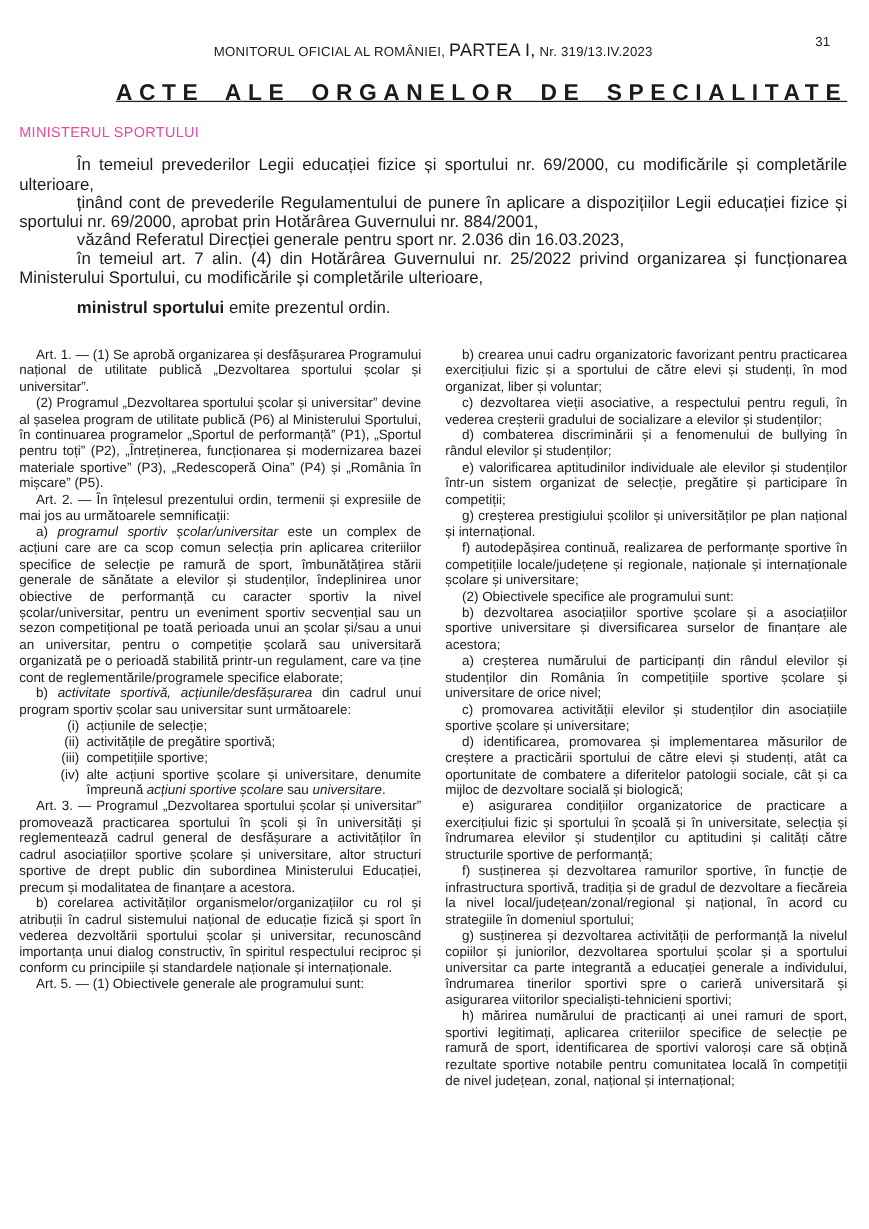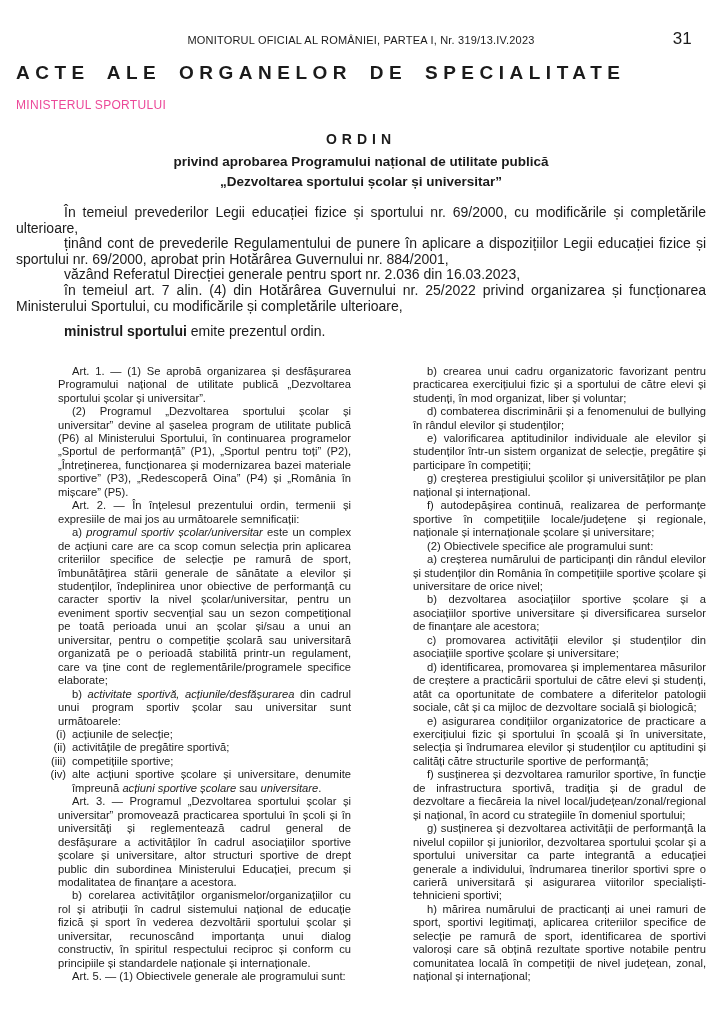--- a/index.html
+++ b/index.html
@@ -14,36 +14,37 @@
     overflow:hidden;
   }
   
   .header{
     position:relative;
     text-align:center;
     font-size:11px;
     letter-spacing:.2px;
     white-space:nowrap;
   }
-  .header .part{font-size:11px;}
+  .header .part{font-size:15px;}
   .page-num{
     position:absolute;
     right:14px;top:-5px;
-    font-size:17px;
+    font-size:11px;
   }
   
   .section-title{
     margin:13px 0 0 0;
-    text-align:left;
+    text-align:right;
     font-size:19px;
     font-weight:bold;
     letter-spacing:5.5px;
     word-spacing:7px;
     line-height:28px;
     white-space:nowrap;
+    text-decoration:underline;
   }
   .ministry{
     margin-top:11px;
     font-size:12px;
     color:#ec4899;
     letter-spacing:.3px;
   }
   
   .order-head{margin-top:19px;text-align:center;}
   .order-title{
@@ -69,21 +70,21 @@
     gap:20px;
   }
   .col{
     flex:1 1 0;
     min-width:0;
     font-size:11.2px;
     line-height:13.45px;
     text-align:justify;
   }
   .col p{margin:0;}
-  .col .para{text-indent:14px;margin-left:42px;}
+  .col .para{text-indent:14px;}
   .col .list-item{padding-left:56px;}
   .li-label{
     display:inline-block;
     width:30px;
     margin-left:-36px;
     margin-right:6px;
     text-align:right;
   }
   i{font-style:italic;}
   b{font-weight:bold;}
@@ -101,25 +102,20 @@
     </span>
     <span class="page-num">31</span>
   </div>
 
   <h1 class="section-title">
     <span>ACTE ALE ORGANELOR DE SPECIALITATE</span><br>
   </h1>
 
   <div class="ministry">MINISTERUL SPORTULUI</div>
 
-  <div class="order-head">
-    <div class="order-title">ORDIN</div>
-    <div class="order-subtitle first">privind aprobarea Programului național de utilitate publică</div>
-    <div class="order-subtitle">„Dezvoltarea sportului școlar și universitar”</div>
-  </div>
 
   <div class="preamble">
       <p class="pre-para">În temeiul prevederilor Legii educației fizice și sportului nr. 69/2000, cu modificările și completările ulterioare,</p>
       <p class="pre-para">ținând cont de prevederile Regulamentului de punere în aplicare a dispozițiilor Legii educației fizice și sportului nr. 69/2000, aprobat prin Hotărârea Guvernului nr. 884/2001,</p>
       <p class="pre-para">văzând Referatul Direcției generale pentru sport nr. 2.036 din 16.03.2023,</p>
       <p class="pre-para">în temeiul art. 7 alin. (4) din Hotărârea Guvernului nr. 25/2022 privind organizarea și funcționarea Ministerului Sportului, cu modificările și completările ulterioare,</p>
       <p class="pre-para issuer"><b>ministrul sportului</b> emite prezentul ordin.</p>
     </div>
 
   <div class="columns">
@@ -132,27 +128,28 @@
         <p class="list-item"><span class="li-label">(i)</span>acțiunile de selecție;</p>
         <p class="list-item"><span class="li-label">(ii)</span>activitățile de pregătire sportivă;</p>
         <p class="list-item"><span class="li-label">(iii)</span>competițiile sportive;</p>
         <p class="list-item"><span class="li-label">(iv)</span>alte acțiuni sportive școlare și universitare, denumite împreună <i>acțiuni sportive școlare</i> sau <i>universitare</i>.</p>
         <p class="para">Art. 3. — Programul „Dezvoltarea sportului școlar și universitar” promovează practicarea sportului în școli și în universități și reglementează cadrul general de desfășurare a activităților în cadrul asociațiilor sportive școlare și universitare, altor structuri sportive de drept public din subordinea Ministerului Educației, precum și modalitatea de finanțare a acestora.</p>
         <p class="para">b) corelarea activităților organismelor/organizațiilor cu rol și atribuții în cadrul sistemului național de educație fizică și sport în vederea dezvoltării sportului școlar și universitar, recunoscând importanța unui dialog constructiv, în spiritul respectului reciproc și conform cu principiile și standardele naționale și internaționale.</p>
         <p class="para">Art. 5. — (1) Obiectivele generale ale programului sunt:</p>
       </div>
     <div class="col">
         <p class="para">b) crearea unui cadru organizatoric favorizant pentru practicarea exercițiului fizic și a sportului de către elevi și studenți, în mod organizat, liber și voluntar;</p>
+        <p class="para">c) dezvoltarea vieții asociative, a respectului pentru reguli, în vederea creșterii gradului de socializare a elevilor și studenților;</p>
         <p class="para">d) combaterea discriminării și a fenomenului de bullying în rândul elevilor și studenților;</p>
         <p class="para">e) valorificarea aptitudinilor individuale ale elevilor și studenților într-un sistem organizat de selecție, pregătire și participare în competiții;</p>
         <p class="para">g) creșterea prestigiului școlilor și universităților pe plan național și internațional.</p>
         <p class="para">f) autodepășirea continuă, realizarea de performanțe sportive în competițiile locale/județene și regionale, naționale și internaționale școlare și universitare;</p>
         <p class="para">(2) Obiectivele specifice ale programului sunt:</p>
+        <p class="para">b) dezvoltarea asociațiilor sportive școlare și a asociațiilor sportive universitare și diversificarea surselor de finanțare ale acestora;</p>
         <p class="para">a) creșterea numărului de participanți din rândul elevilor și studenților din România în competițiile sportive școlare și universitare de orice nivel;</p>
-        <p class="para">b) dezvoltarea asociațiilor sportive școlare și a asociațiilor sportive universitare și diversificarea surselor de finanțare ale acestora;</p>
         <p class="para">c) promovarea activității elevilor și studenților din asociațiile sportive școlare și universitare;</p>
         <p class="para">d) identificarea, promovarea și implementarea măsurilor de creștere a practicării sportului de către elevi și studenți, atât ca oportunitate de combatere a diferitelor patologii sociale, cât și ca mijloc de dezvoltare socială și biologică;</p>
         <p class="para">e) asigurarea condițiilor organizatorice de practicare a exercițiului fizic și sportului în școală și în universitate, selecția și îndrumarea elevilor și studenților cu aptitudini și calități către structurile sportive de performanță;</p>
         <p class="para">f) susținerea și dezvoltarea ramurilor sportive, în funcție de infrastructura sportivă, tradiția și de gradul de dezvoltare a fiecăreia la nivel local/județean/zonal/regional și național, în acord cu strategiile în domeniul sportului;</p>
         <p class="para">g) susținerea și dezvoltarea activității de performanță la nivelul copiilor și juniorilor, dezvoltarea sportului școlar și a sportului universitar ca parte integrantă a educației generale a individului, îndrumarea tinerilor sportivi spre o carieră universitară și asigurarea viitorilor specialiști-tehnicieni sportivi;</p>
         <p class="para">h) mărirea numărului de practicanți ai unei ramuri de sport, sportivi legitimați, aplicarea criteriilor specifice de selecție pe ramură de sport, identificarea de sportivi valoroși care să obțină rezultate sportive notabile pentru comunitatea locală în competiții de nivel județean, zonal, național și internațional;</p>
       </div>
   </div>
 
 </div>

